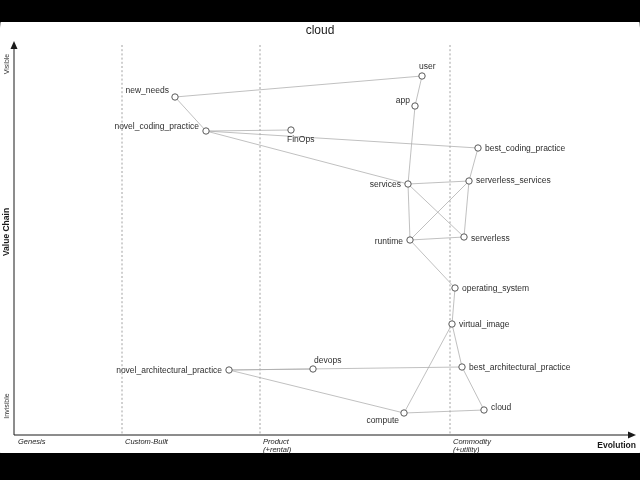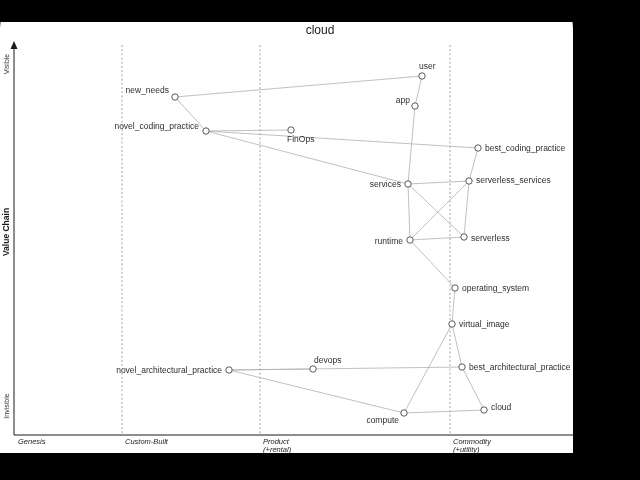--- a/index.html
+++ b/index.html
@@ -1,17 +1,17 @@
 <!DOCTYPE html>
 <html style="--frame: #000000; --canvas: #ffffff; --edge: #ababab; --node-fill: #ffffff; --node-stroke: #5a5a5a; --text: #2e2e2e;"><head>
 <meta charset="utf-8">
 <style>
   html,body { margin:0; padding:0; background:#000; }
   .screen {
-    position:relative; width:573px; height:480px; background:var(--frame,#000);
+    position:relative; width:640px; height:480px; background:var(--frame,#000);
     font-family:"Liberation Sans", sans-serif; overflow:hidden;border-radius:28px;
   }
   svg { display:block; }
   svg text { font-family:"Liberation Sans", sans-serif; }
   .canvas      { fill:var(--canvas,#ffffff); }
   .title       { font-size:12px; fill:#1a1a1a; }
   .axis        { stroke:#1a1a1a; stroke-width:1; }
   .axis-arrow  { fill:#1a1a1a; }
   .axis-title  { font-size:8.5px; font-weight:bold; fill:#1a1a1a; }
   .axis-sub    { font-size:7px; fill:#333333; }

